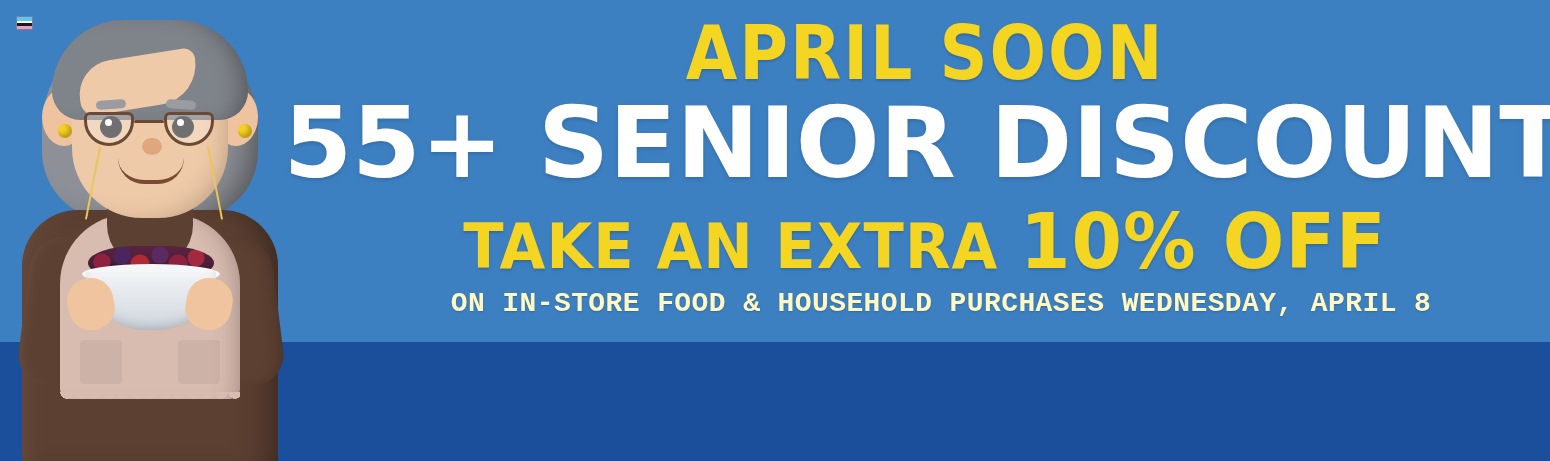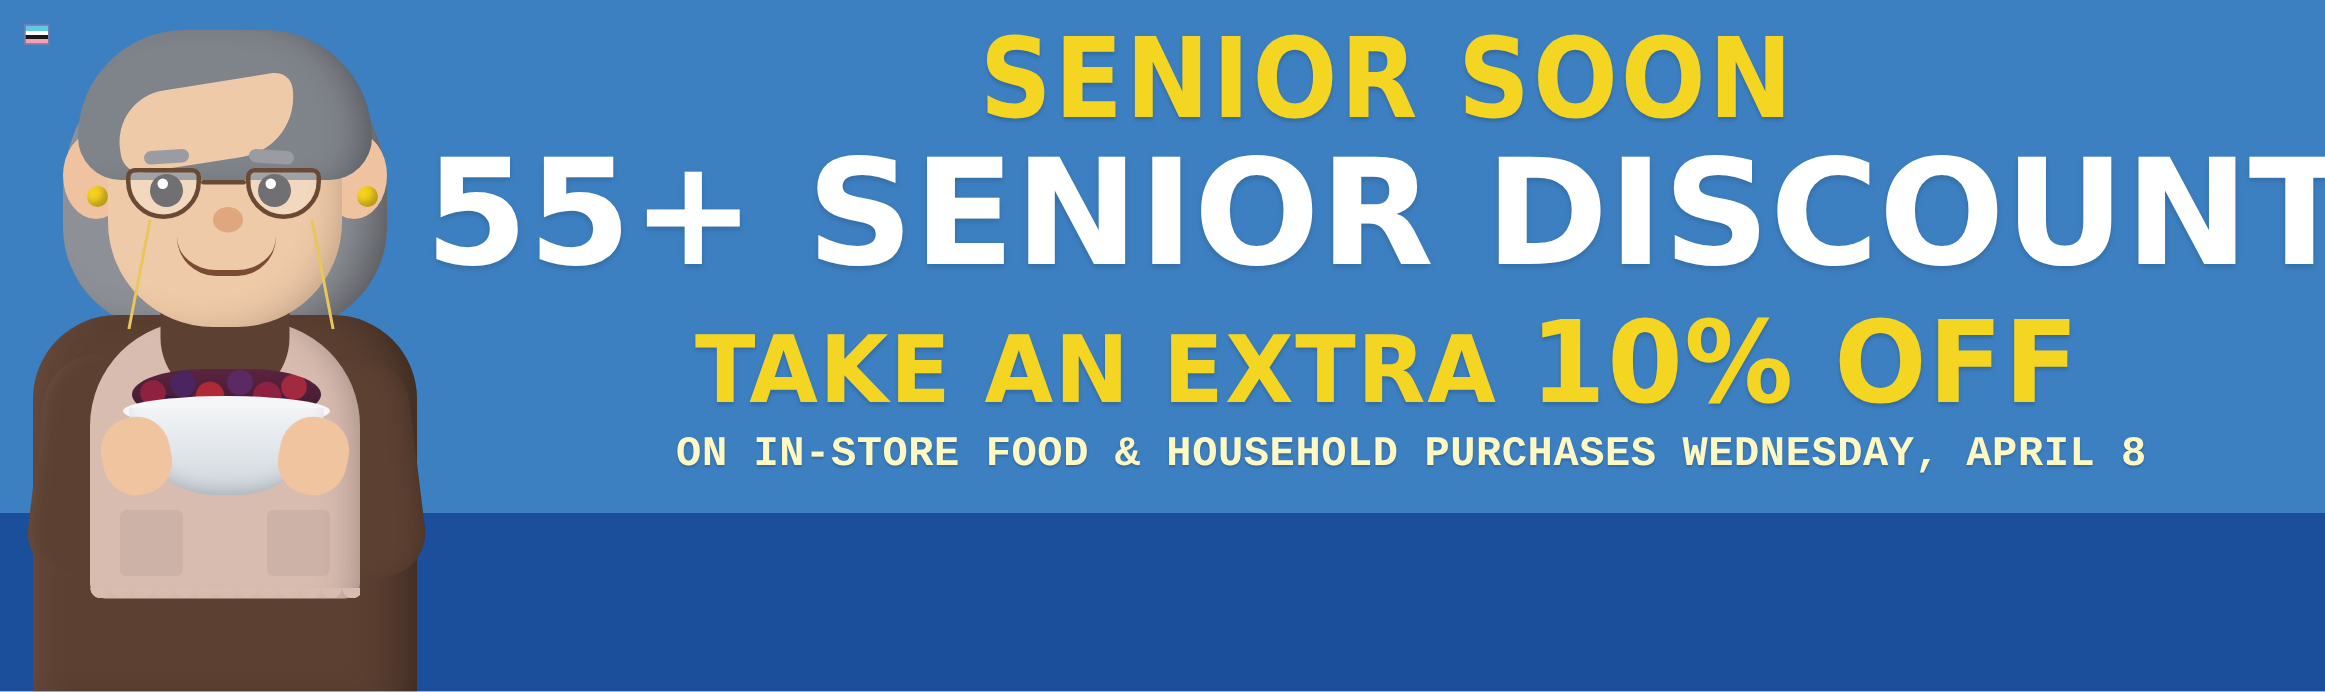--- a/index.html
+++ b/index.html
@@ -263,21 +263,21 @@
     <div class="ch-nose"></div>
     <div class="ch-mouth"></div>
     <div class="ch-berries"></div>
     <div class="ch-bowl-rim"></div>
     <div class="ch-bowl"></div>
     <div class="ch-hand l"></div>
     <div class="ch-hand r"></div>
   </div>
 
   <div class="headline">
-    <div class="t-coming">SENIOR SOON</div>
+    <div class="t-coming">APRIL SOON</div>
     <div class="t-senior">55+ SENIOR DISCOUNT</div>
     <div class="t-extra"><span>TAKE AN EXTRA </span><span class="big">10% OFF</span></div>
     <div class="t-terms">ON IN-STORE FOOD &amp; HOUSEHOLD PURCHASES WEDNESDAY, APRIL 8</div>
   </div>
 
   <div class="strip">
 
     
 
     

